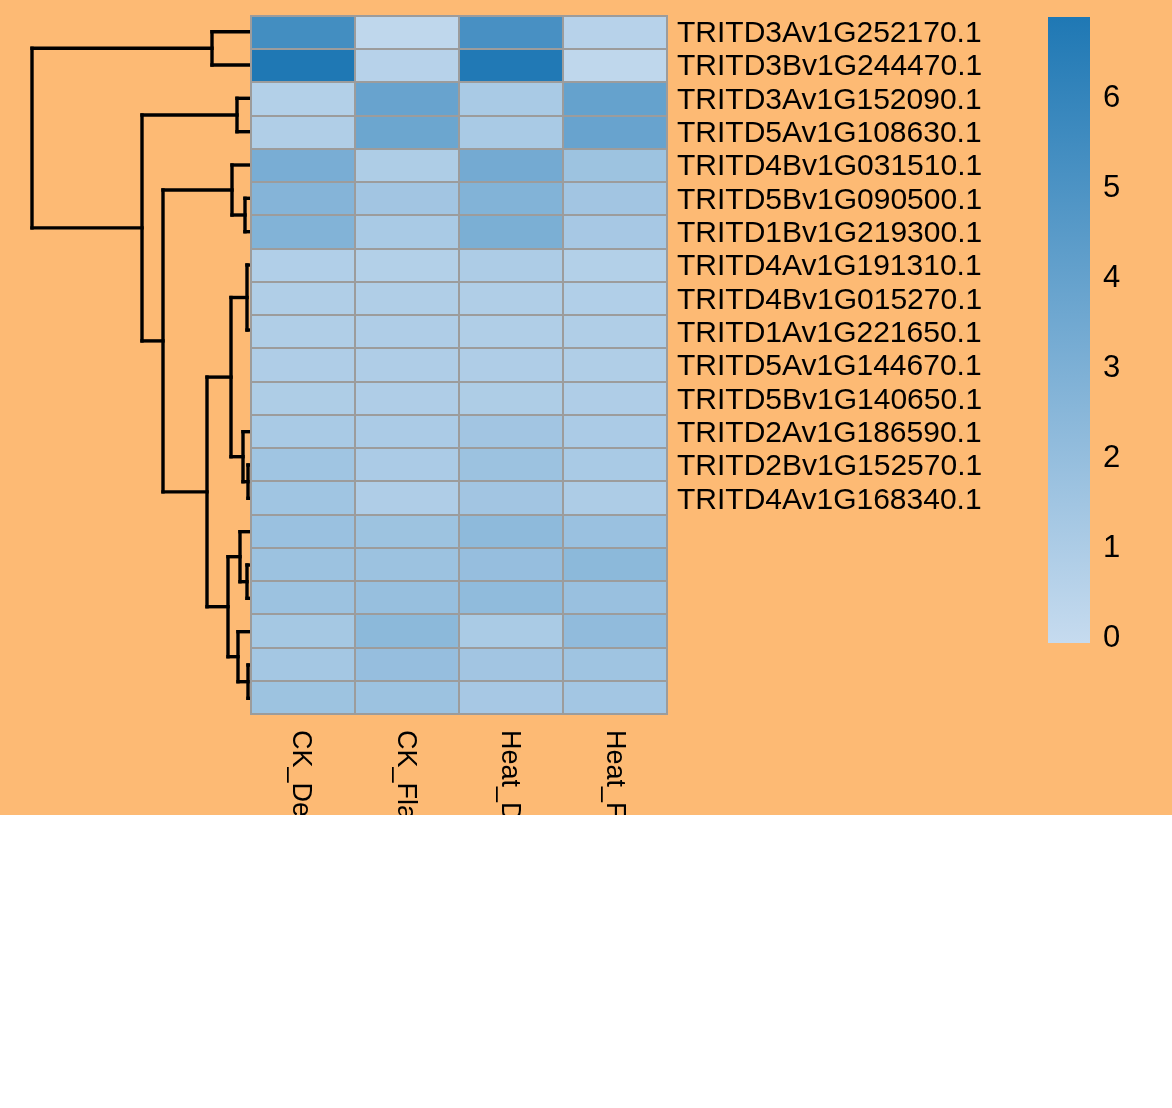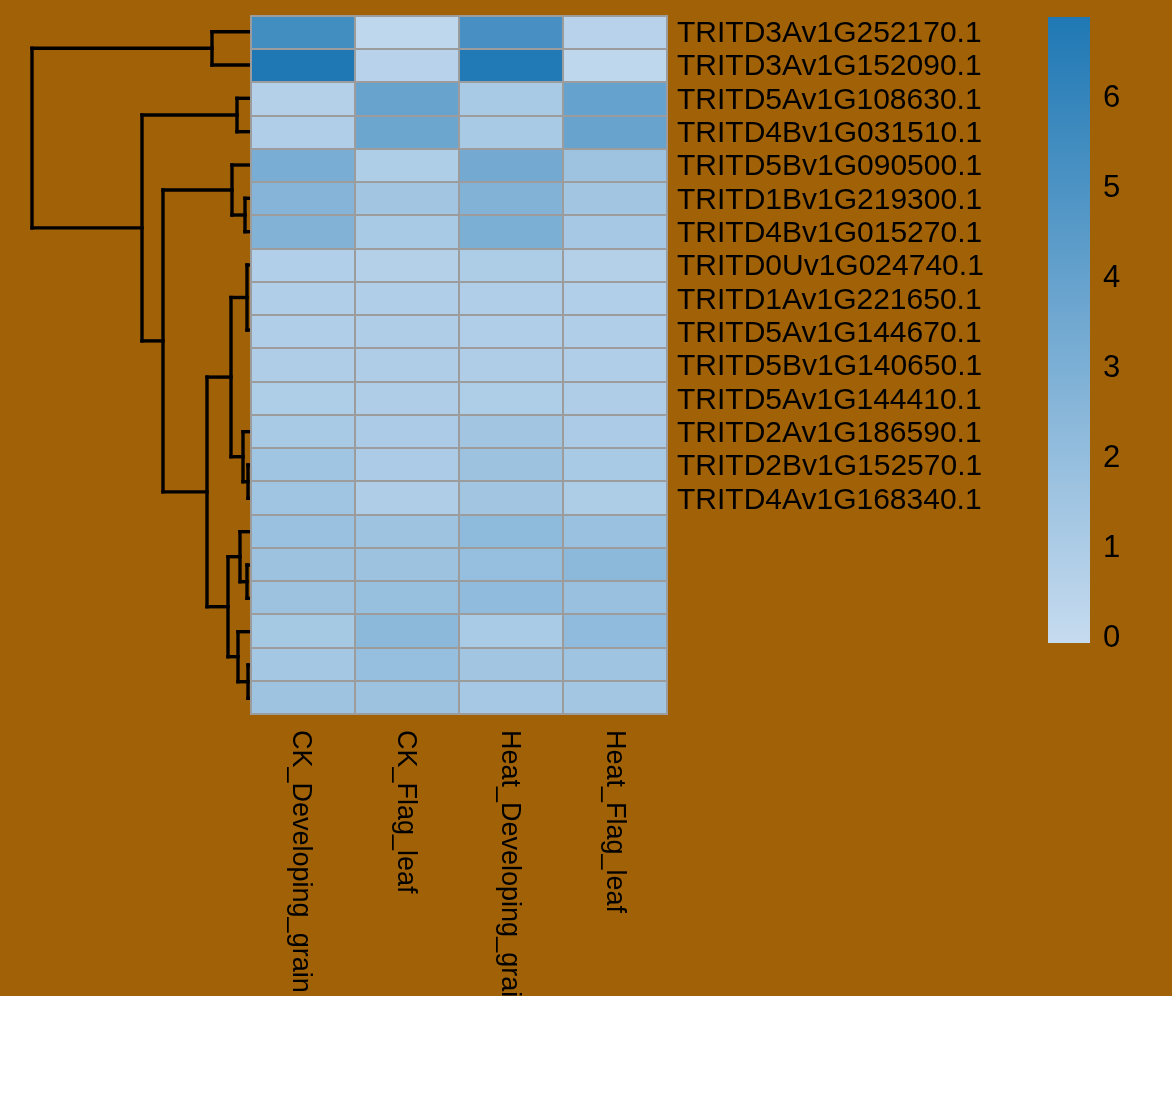--- a/index.html
+++ b/index.html
@@ -1,17 +1,17 @@
 <!DOCTYPE html>
 <html><head>
 <meta charset="utf-8">
 <style>
   html,body{margin:0;padding:0;background:#ffffff;}
   #canvas{
-    position:relative;width:1172px;height:996px;background:#a16207;overflow:hidden;
+    position:relative;width:1172px;height:815px;background:#fdba74;overflow:hidden;
     font-family:"Liberation Sans","DejaVu Sans",sans-serif;color:#000;
   }
   #dendro{position:absolute;left:0;top:0;pointer-events:none;}
   #heatmap{
     position:absolute;left:250px;top:15px;width:418px;height:700px;
     display:grid;grid-template-columns:repeat(4,1fr);grid-template-rows:repeat(21,1fr);
     border:1.5px solid #9c9c9c;box-sizing:border-box;
   }
   .hm-cell{border:1.5px solid #9c9c9c;box-sizing:border-box;}
   #row-labels{position:absolute;left:677px;top:15px;}
@@ -169,31 +169,31 @@
       <div class="hm-cell" title="" style="background: rgb(162, 197, 226);"></div>
       <div class="hm-cell" title="" style="background: rgb(159, 196, 225);"></div>
       <div class="hm-cell" title="" style="background: rgb(157, 195, 224);"></div>
       <div class="hm-cell" title="" style="background: rgb(156, 194, 224);"></div>
       <div class="hm-cell" title="" style="background: rgb(167, 200, 228);"></div>
       <div class="hm-cell" title="" style="background: rgb(163, 198, 227);"></div>
     </div>
 
   <div id="row-labels">
       <div class="row-label">TRITD3Av1G252170.1</div>
+      <div class="row-label">TRITD3Bv1G244470.1</div>
       <div class="row-label">TRITD3Av1G152090.1</div>
       <div class="row-label">TRITD5Av1G108630.1</div>
       <div class="row-label">TRITD4Bv1G031510.1</div>
       <div class="row-label">TRITD5Bv1G090500.1</div>
       <div class="row-label">TRITD1Bv1G219300.1</div>
+      <div class="row-label">TRITD4Av1G191310.1</div>
       <div class="row-label">TRITD4Bv1G015270.1</div>
-      <div class="row-label">TRITD0Uv1G024740.1</div>
       <div class="row-label">TRITD1Av1G221650.1</div>
       <div class="row-label">TRITD5Av1G144670.1</div>
       <div class="row-label">TRITD5Bv1G140650.1</div>
-      <div class="row-label">TRITD5Av1G144410.1</div>
       <div class="row-label">TRITD2Av1G186590.1</div>
       <div class="row-label">TRITD2Bv1G152570.1</div>
       <div class="row-label">TRITD4Av1G168340.1</div>
     </div>
 
   <div id="col-labels">
       <div class="col-label" style="left: 315.25px; top: 730px;">CK_Developing_grain</div>
       <div class="col-label" style="left: 419.75px; top: 730px;">CK_Flag_leaf</div>
       <div class="col-label" style="left: 524.25px; top: 730px;">Heat_Developing_grain</div>
       <div class="col-label" style="left: 628.75px; top: 730px;">Heat_Flag_leaf</div>

